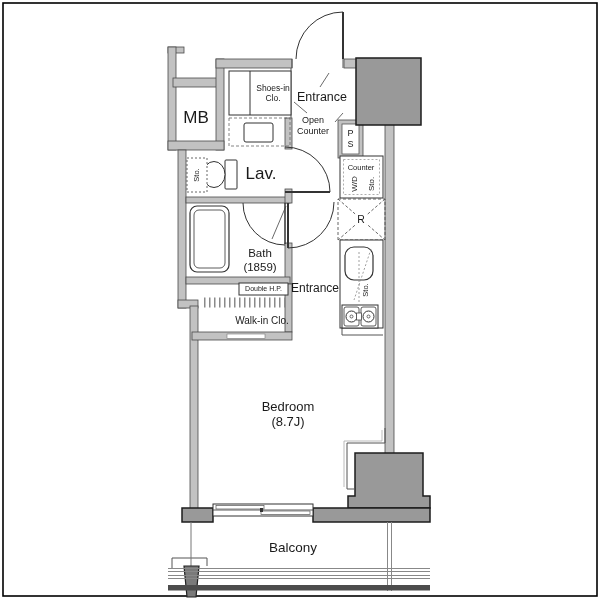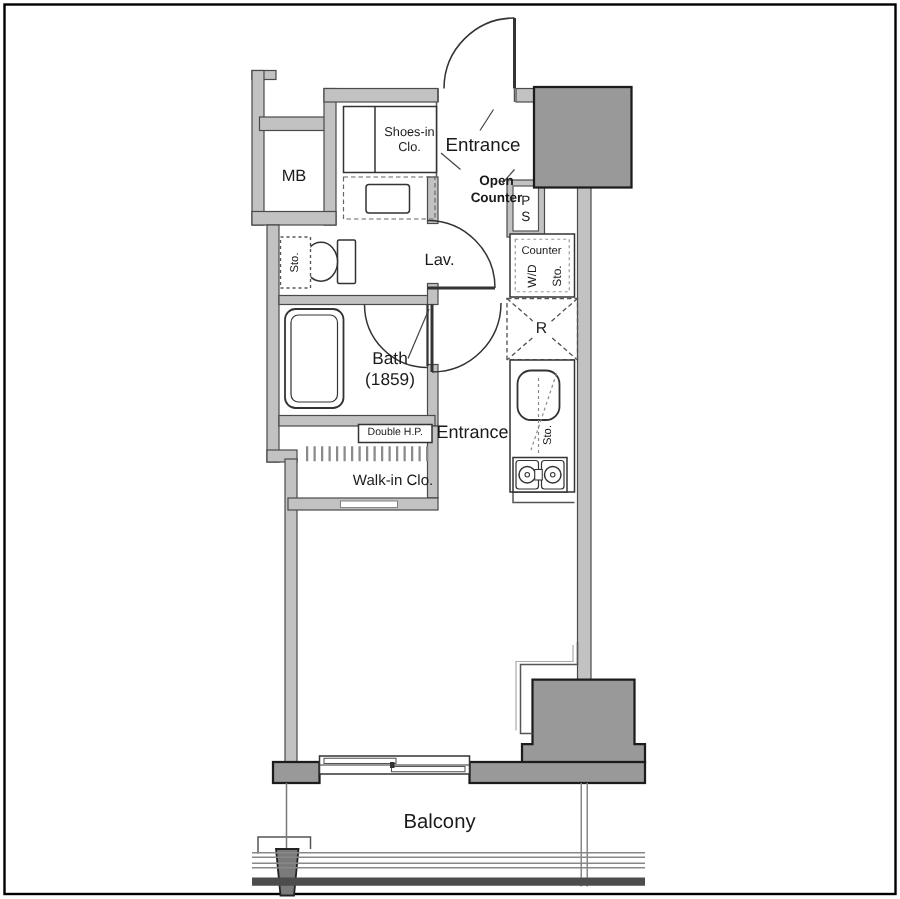--- a/index.html
+++ b/index.html
@@ -9,21 +9,21 @@
   .lbl{position:absolute;transform:translate(-50%,-50%);white-space:nowrap;
        text-align:center;color:#1a1a1a;line-height:1.18;}
   .rot{transform:translate(-50%,-50%) rotate(-90deg);}
   .f7  {font-size:7px;}
   .f75 {font-size:7.5px;}
   .f8  {font-size:8px;}
   .f85 {font-size:8.5px;}
   .f9  {font-size:9px;}
   .f10 {font-size:10px;}
   .f105{font-size:10.5px;}
-  .f11 {font-size:11px;}
+  .f11 {font-size:17px;}
   .f115{font-size:11.5px;}
   .f12 {font-size:12px;}
   .f125{font-size:12.5px;}
   .f13 {font-size:13px;}
   .f135{font-size:13.5px;}
   .bg-w{background:#fff;padding:0 2px;}
 </style>
 </head>
 <body>
 
@@ -167,46 +167,50 @@
 
   <div class="lbl f11" style="left:196px;top:118px;">MB</div>
 
   <div class="lbl f85" style="left:261px;top:93px;margin-left:12px;">
     <div>Shoes-in</div>
     <div>Clo.</div>
   </div>
 
   <div class="lbl f125" style="left:322px;top:97px;text-align:right;">Entrance</div>
 
-  <div class="lbl f9" style="left:331px;top:126px;font-weight:bold;">
+  <div class="lbl f9" style="left:313px;top:126px;">
     <div>Open</div>
     <div>Counter</div>
   </div>
 
   <div class="lbl f9" style="left:350.5px;top:139px;">
     <div>P</div>
     <div>S</div>
   </div>
 
   <div class="lbl f75" style="left:361px;top:168px;">Counter</div>
   <div class="lbl rot f8" style="left:355px;top:184px;">W/D</div>
   <div class="lbl rot f8" style="left:372px;top:184px;">Sto.</div>
 
-  <div class="lbl f11" style="left:261px;top:174px;margin-left:32px;">Lav.</div>
+  <div class="lbl f11" style="left:261px;top:174px;">Lav.</div>
   <div class="lbl rot f75" style="left:197px;top:175px;">Sto.</div>
 
-  <div class="lbl f115" style="left:260px;top:247px;">
+  <div class="lbl f115" style="left:260px;top:261px;">
     <div>Bath</div>
     <div>(1859)</div>
   </div>
 
   <div class="lbl f105" style="left:361px;top:219px;"><span class="bg-w">R</span></div>
 
   <div class="lbl f12" style="left:315px;top:288px;">Entrance</div>
   <div class="lbl rot f75" style="left:366px;top:290px;">Sto.</div>
 
   <div class="lbl f7" style="left:263.5px;top:289px;">Double H.P.</div>
   <div class="lbl f10" style="left:242px;top:321px;margin-left:20px;">Walk-in Clo.</div>
 
+  <div class="lbl f13" style="left:288px;top:414px;">
+    <div>Bedroom</div>
+    <div>(8.7J)</div>
+  </div>
 
   <div class="lbl f135" style="left:293px;top:548px;">Balcony</div>
 
 </div>
 
 </body></html>

